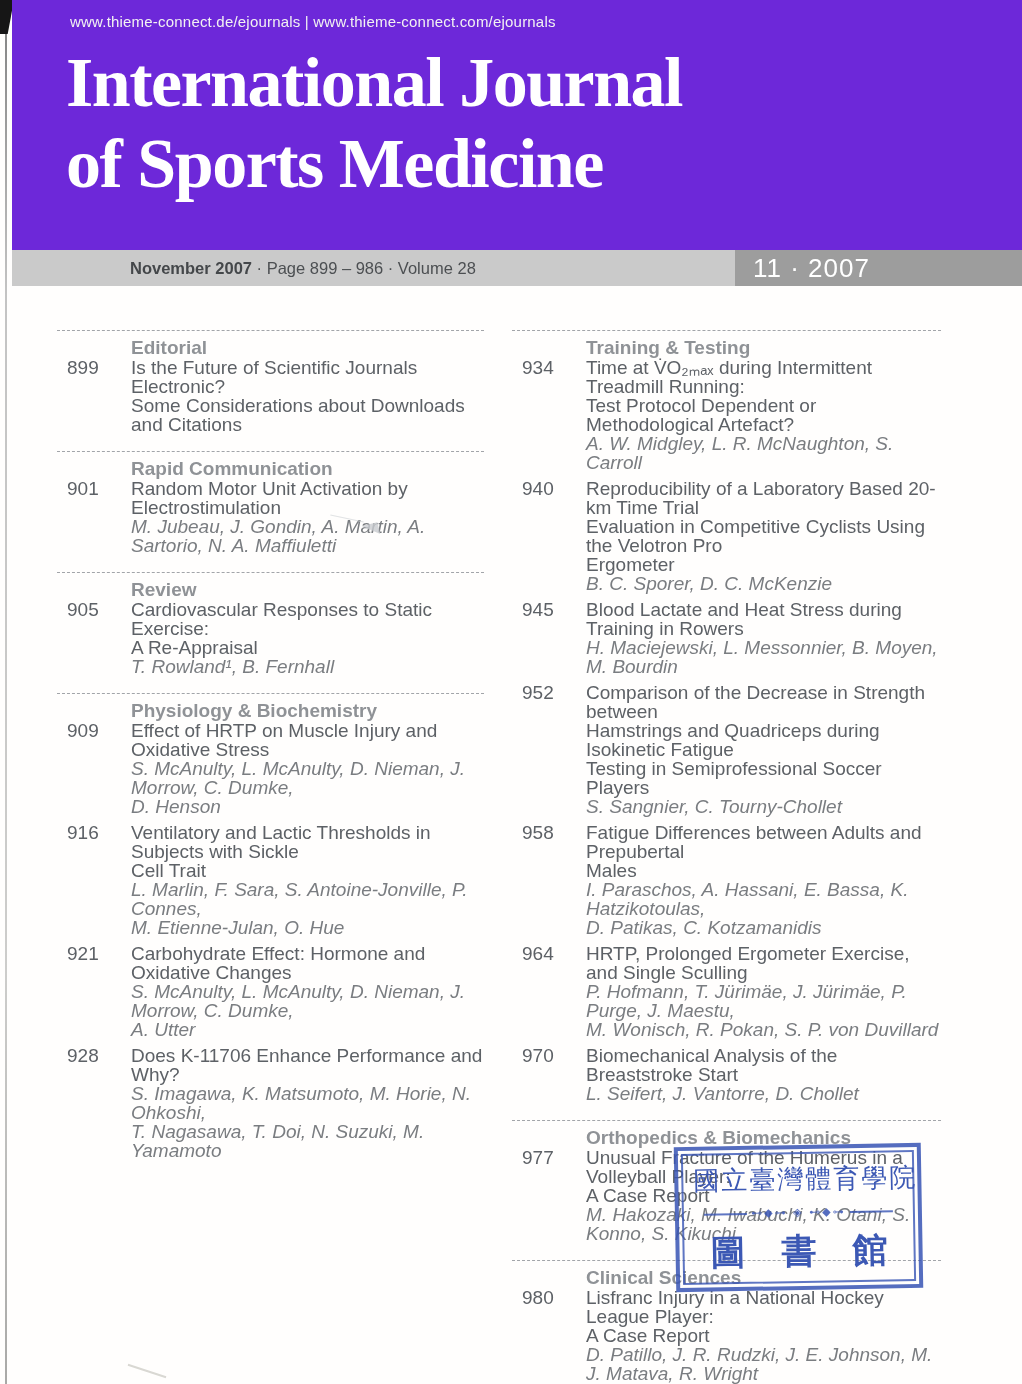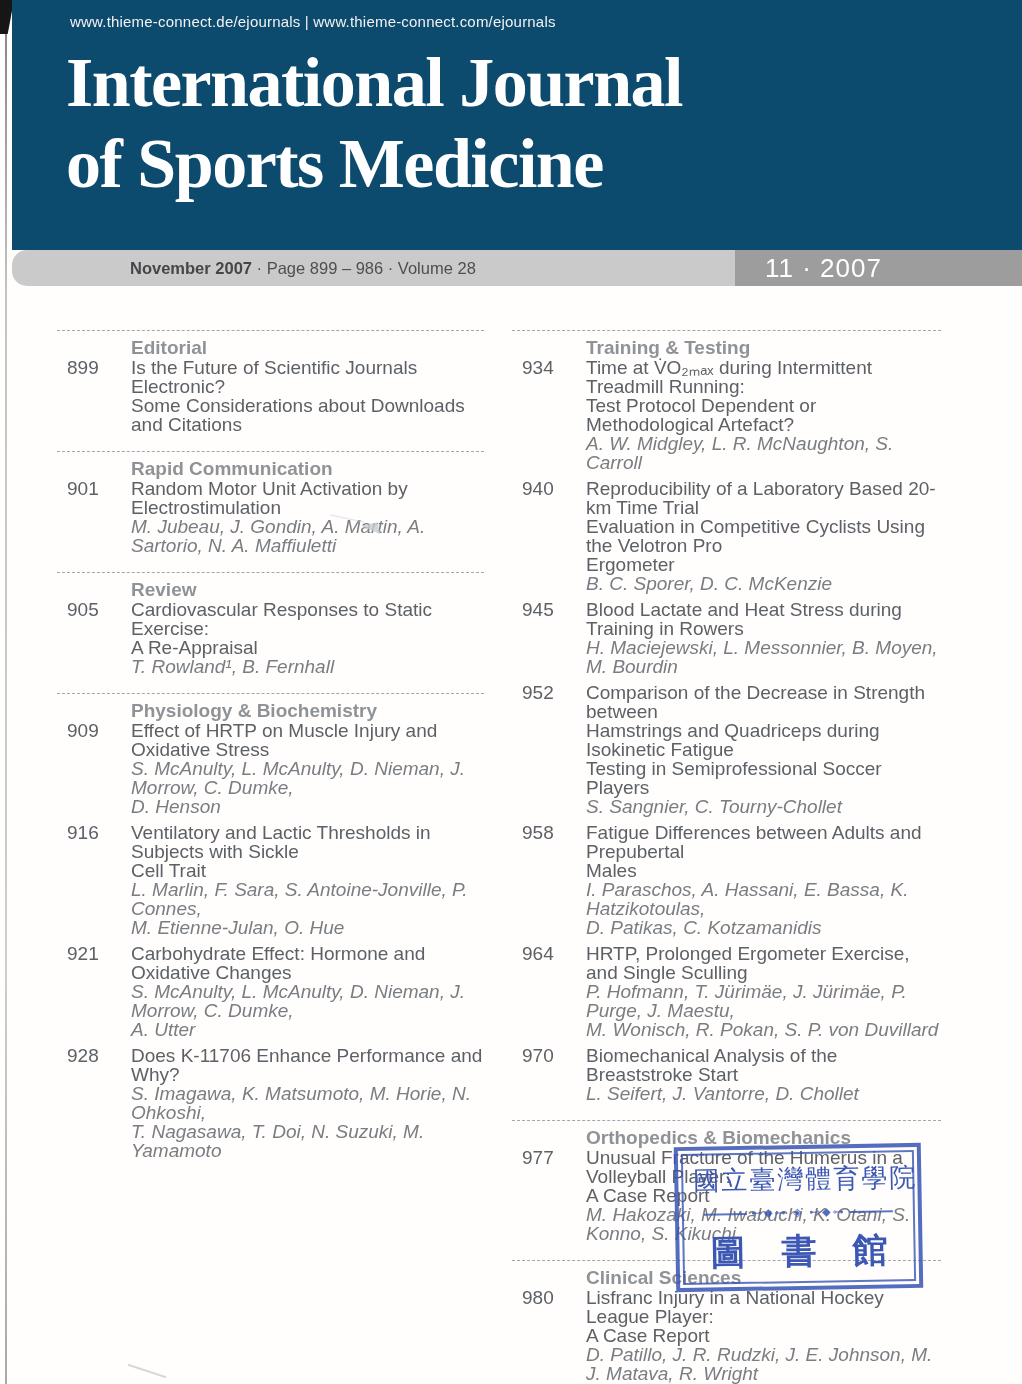--- a/index.html
+++ b/index.html
@@ -14,30 +14,30 @@
   .corner-notch{position:absolute;left:0;top:0;width:14px;height:34px;background:#161616;
     clip-path:polygon(0 0,100% 0,55% 100%,0 100%);}
   .cursor-mark{position:absolute;left:363px;top:524px;width:0;height:0;
     border-left:16px solid transparent;border-top:12px solid #c9ccd0;
     transform:rotate(-14deg);opacity:.8;}
   .cursor-tail{position:absolute;left:330px;top:518px;width:34px;height:1px;
     background:#d4d7da;transform:rotate(12deg);opacity:.7;}
   .pencil-mark{position:absolute;left:127px;top:1370px;width:40px;height:2px;
     background:#d9d8d3;transform:rotate(18deg);}
   
-  .header{position:absolute;left:12px;right:0;top:0;height:250px;background:#0c4a6e;}
+  .header{position:absolute;left:12px;right:0;top:0;height:250px;background:#6d28d9;}
   .urls{position:absolute;left:58px;top:13px;font-size:15px;color:#f2f2f2;letter-spacing:.2px;}
   .jtitle{position:absolute;left:54px;top:42px;color:#ffffff;font-weight:bold;
     font-size:70px;line-height:81px;letter-spacing:-1.5px;font-family:Liberation Serif, serif;}
   
-  .band{position:absolute;left:12px;right:0;top:250px;height:36px;background:#cacaca;border-radius:15px;}
+  .band{position:absolute;left:12px;right:0;top:250px;height:36px;background:#cacaca;}
   .issue-info{position:absolute;left:118px;top:0;line-height:36px;font-size:16.5px;color:#4c4f52;}
   .issue-info b{color:#44474a;}
   .badge{position:absolute;right:0;top:0;width:287px;height:36px;background:#9d9d9d;
-    color:#ffffff;font-size:26px;line-height:36px;padding-left:30px;box-sizing:border-box;
+    color:#ffffff;font-size:26px;line-height:36px;padding-left:18px;box-sizing:border-box;
     letter-spacing:1px;}
   
   .col{position:absolute;top:330px;font-size:19px;line-height:19px;}
   .col-left{left:57px;width:427px;}
   .col-right{left:512px;width:429px;}
   .toc-section{border-top:1px dashed #a2a5a9;padding:7px 0 17px;}
   .sec-heading{font-weight:bold;color:#8f9296;margin-left:74px;margin-bottom:1px;}
   .entry{display:grid;grid-template-columns:74px 1fr;margin-bottom:7px;}
   .entry:last-child{margin-bottom:0;}
   .pg{padding-left:10px;color:#5d6166;}

